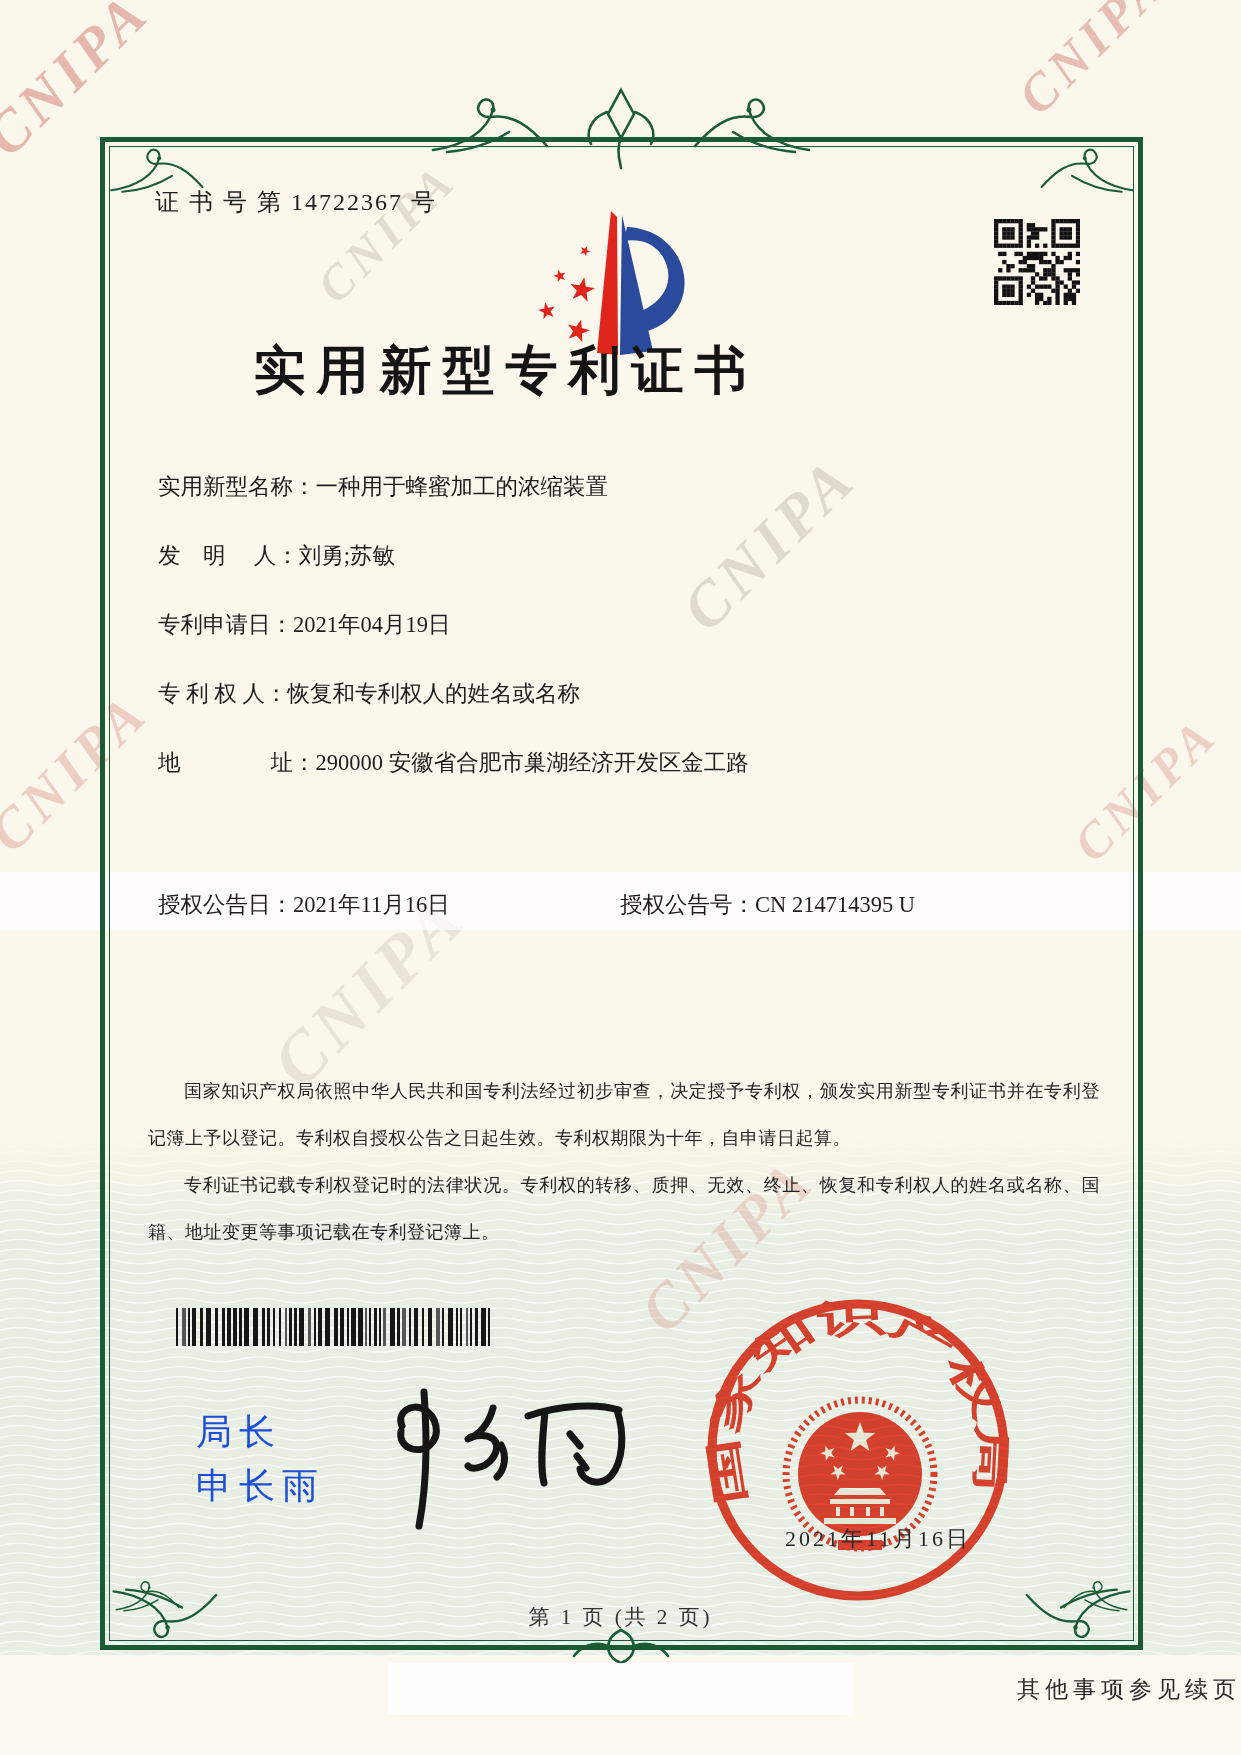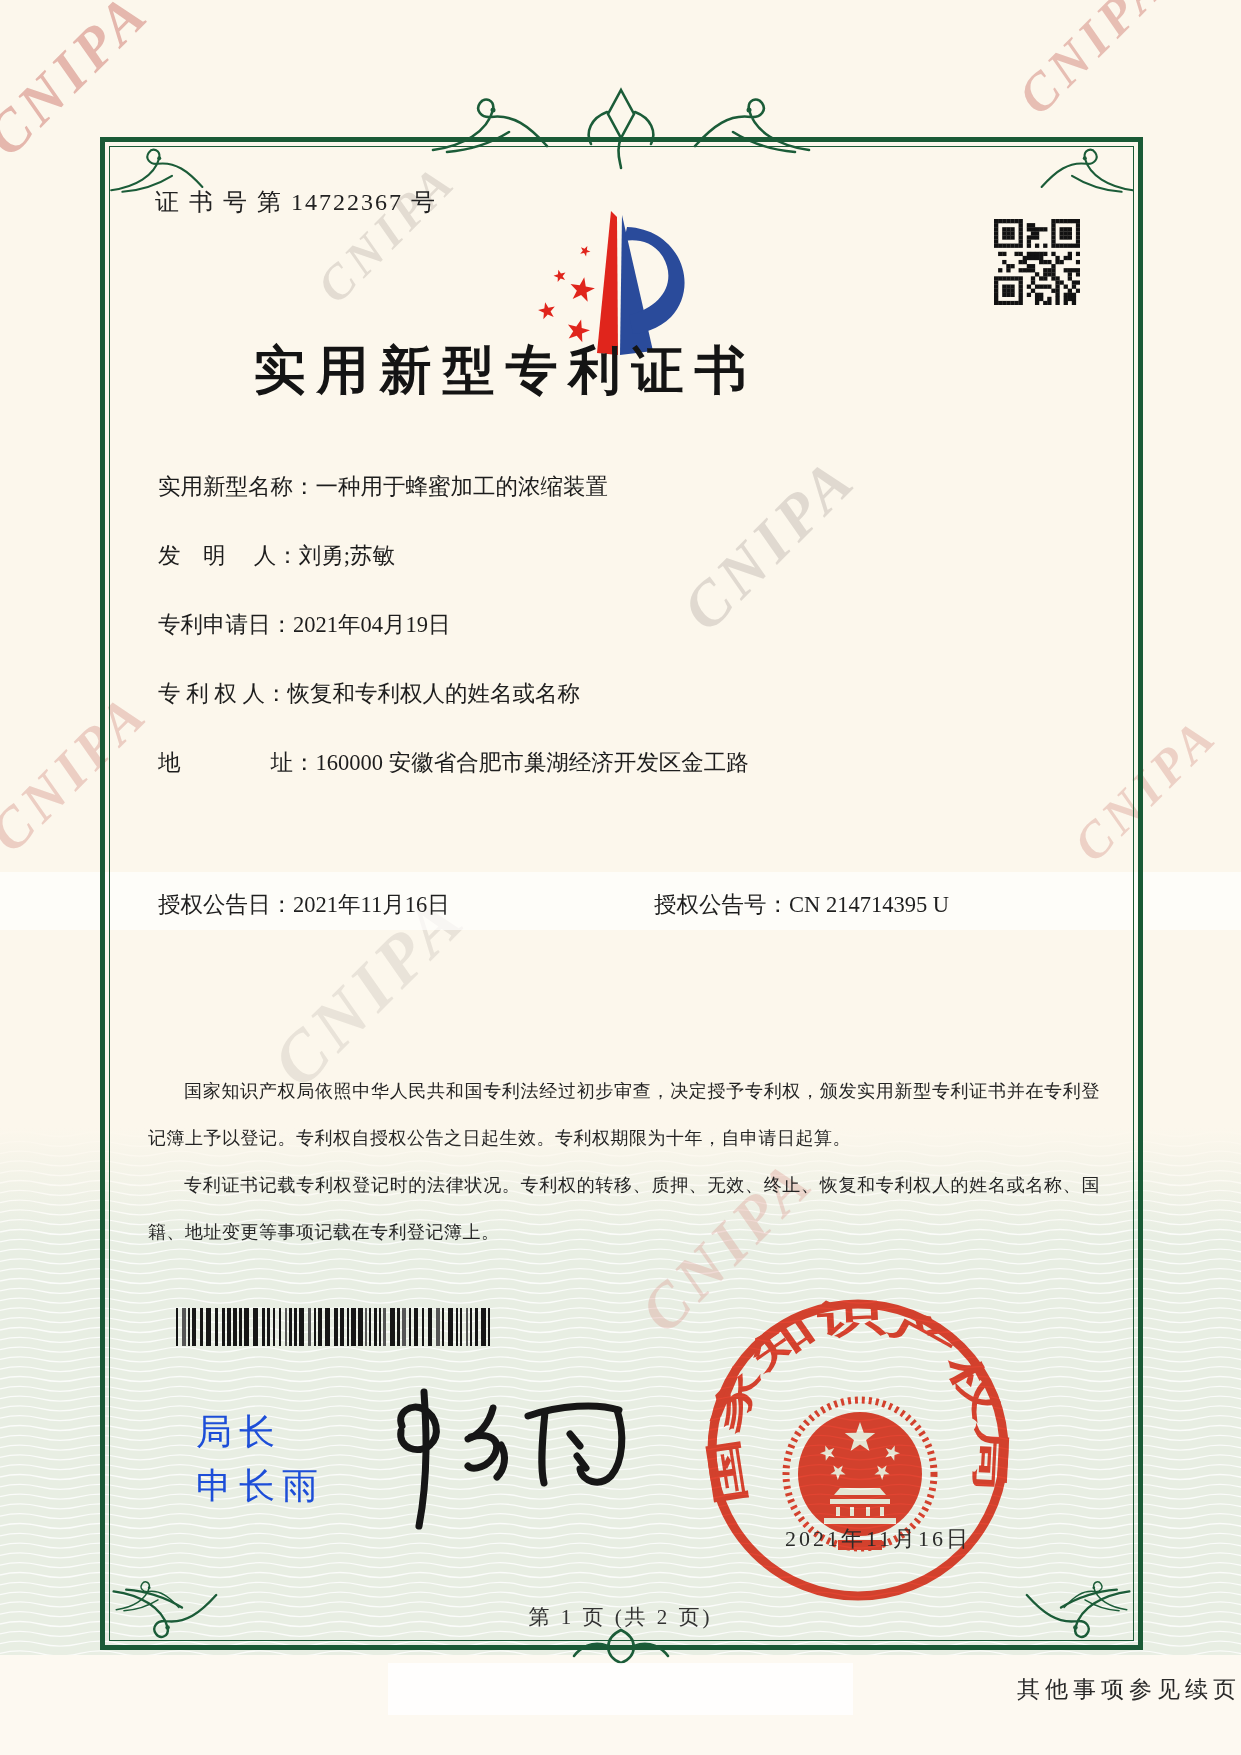--- a/index.html
+++ b/index.html
@@ -39,21 +39,21 @@
   .logo{position:absolute; left:525px; top:193px; z-index:5;}
   .qr{position:absolute; left:994px; top:219px; z-index:5;}
   .title{position:absolute; left:0; top:336px; width:1011px; text-align:center; z-index:5;
     font-size:52px; font-weight:700; letter-spacing:11px; color:#141414;}
   
   .fields{position:absolute; left:158px; top:472px; z-index:5; font-size:22.5px;}
   .field-row{height:69px; line-height:30px; white-space:nowrap;}
   .field-label{color:#1d1d1d;}
   .field-value{color:#1d1d1d;}
   .grant-row{position:absolute; left:158px; top:889px; z-index:5; font-size:22.5px; white-space:nowrap;}
-  .grant-no{position:absolute; left:462px; top:0;margin-left:34px;}
+  .grant-no{position:absolute; left:462px; top:0;}
   
   .body-text{position:absolute; left:148px; top:1068px; width:952px; z-index:5;
     font-size:18px; line-height:47px; letter-spacing:.5px; color:#242424; text-align:justify;}
   .body-text p{margin:0; text-indent:2em;}
   
   .barcode{position:absolute; left:176px; top:1308px; width:318px; height:38px; z-index:5;}
   .director{position:absolute; left:196px; top:1405px; z-index:5;
     font-family:"Liberation Sans","DejaVu Sans",sans-serif; font-size:36px;
     letter-spacing:7px; color:#1d4ed8; line-height:54px;}
   .signature{position:absolute; left:360px; top:1382px; z-index:6;}
@@ -410,21 +410,21 @@
       <rect x="77.81" y="81.90" width="4.295238095238095" height="4.295238095238095" fill="#121212"></rect>
     </svg>
 
   <div class="title">实用新型专利证书</div>
 
   <div class="fields">
     <div class="field-row"><span class="field-label">实用新型名称：</span><span class="field-value">一种用于蜂蜜加工的浓缩装置</span></div>
     <div class="field-row"><span class="field-label">发　明　 人：</span><span class="field-value">刘勇;苏敏</span></div>
     <div class="field-row"><span class="field-label">专利申请日：</span><span class="field-value">2021年04月19日</span></div>
     <div class="field-row"><span class="field-label">专 利 权 人：</span><span class="field-value">恢复和专利权人的姓名或名称</span></div>
-    <div class="field-row"><span class="field-label">地　　　　址：</span><span class="field-value">160000 安徽省合肥市巢湖经济开发区金工路</span></div>
+    <div class="field-row"><span class="field-label">地　　　　址：</span><span class="field-value">290000 安徽省合肥市巢湖经济开发区金工路</span></div>
   </div>
 
   <div class="grant-row">
     <span>授权公告日：</span><span>2021年11月16日</span>
     <span class="grant-no"><span>授权公告号：</span><span>CN 214714395 U</span></span>
   </div>
 
   <div class="body-text">
     <p>国家知识产权局依照中华人民共和国专利法经过初步审查，决定授予专利权，颁发实用新型专利证书并在专利登记簿上予以登记。专利权自授权公告之日起生效。专利权期限为十年，自申请日起算。</p>
     <p>专利证书记载专利权登记时的法律状况。专利权的转移、质押、无效、终止、恢复和专利权人的姓名或名称、国籍、地址变更等事项记载在专利登记簿上。</p>

